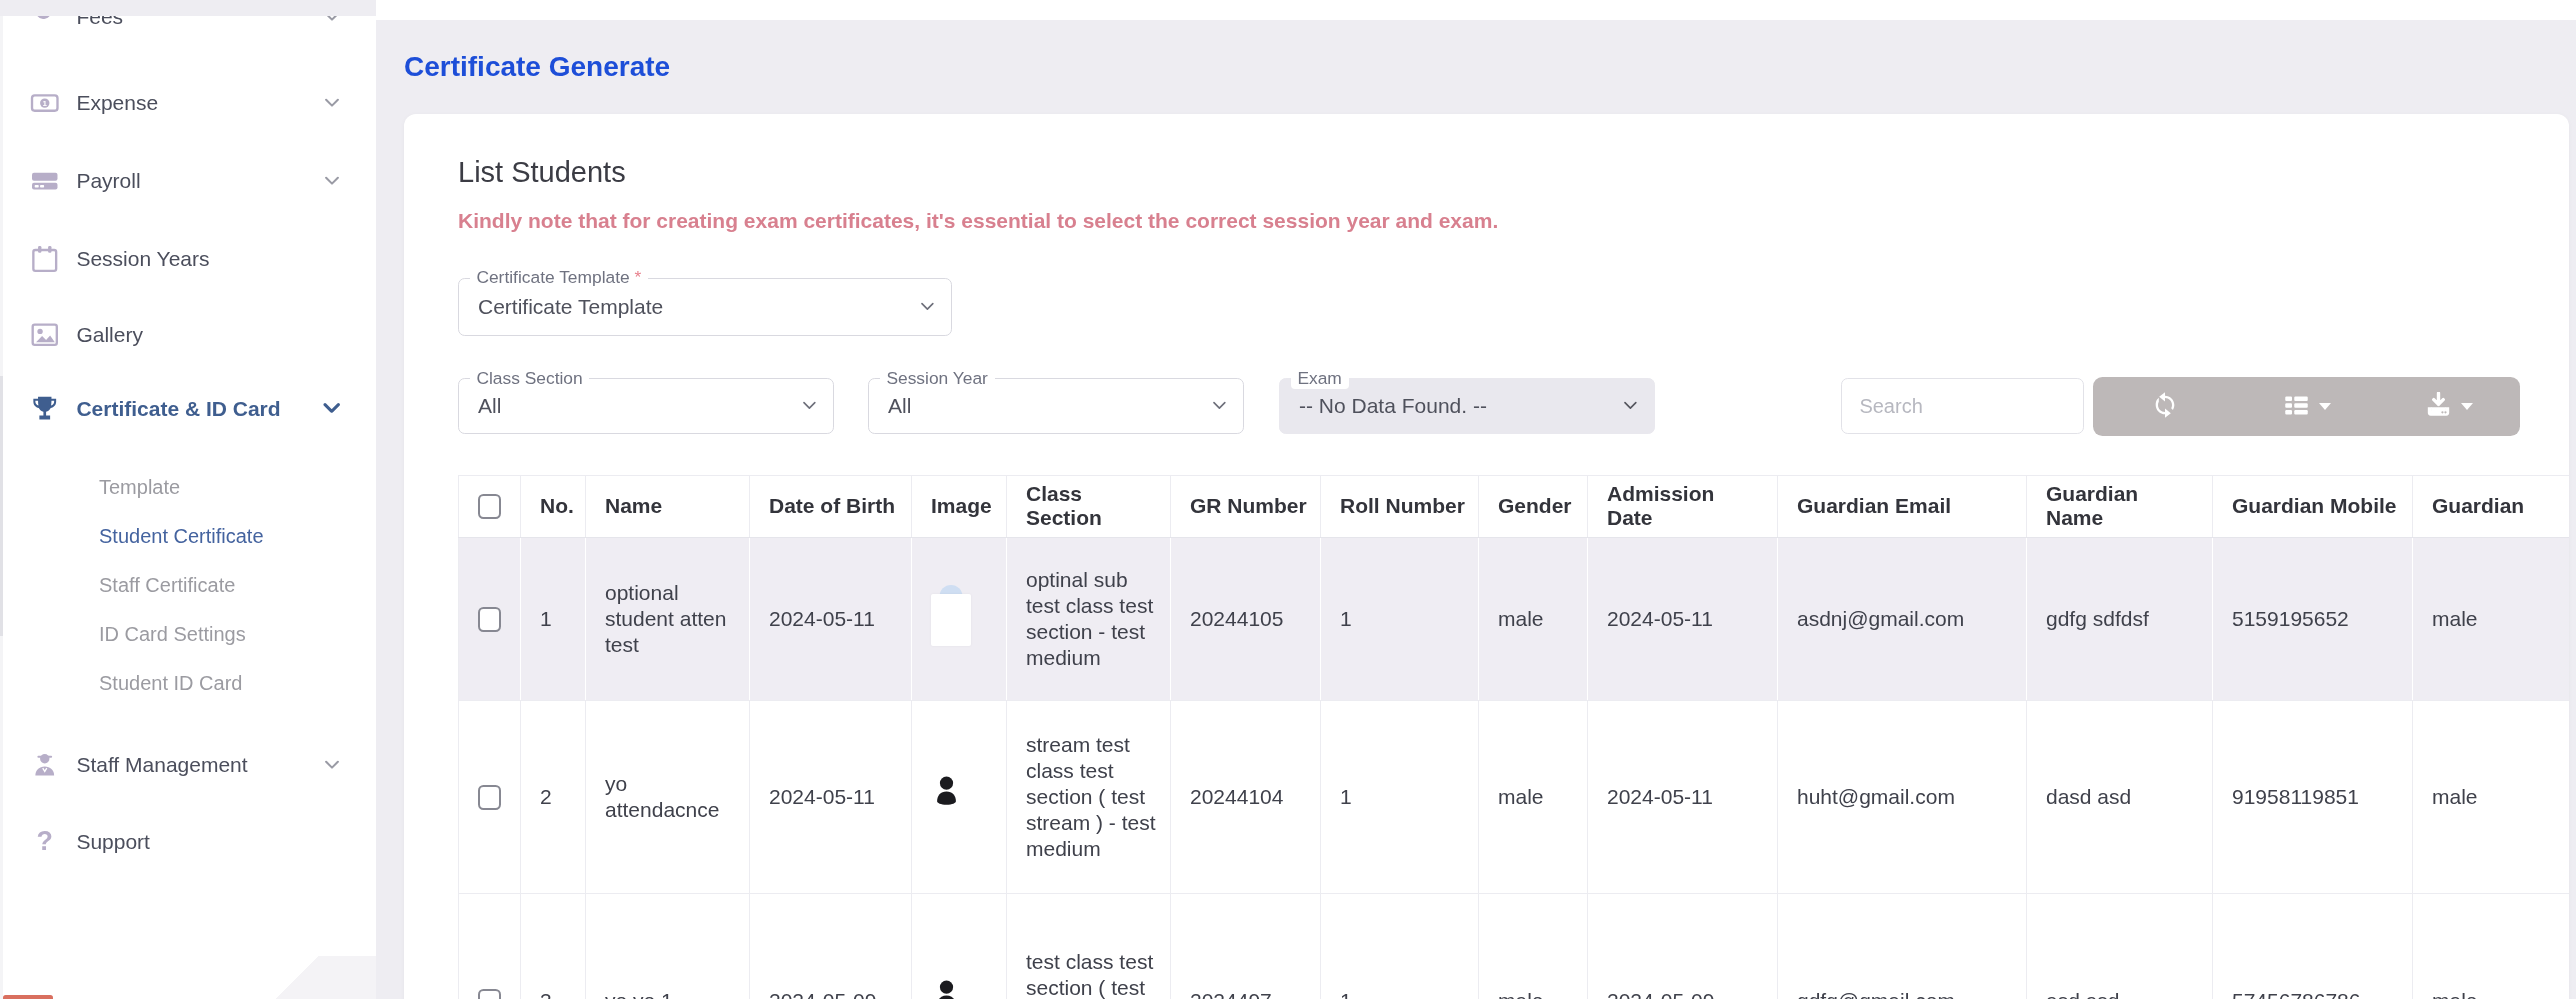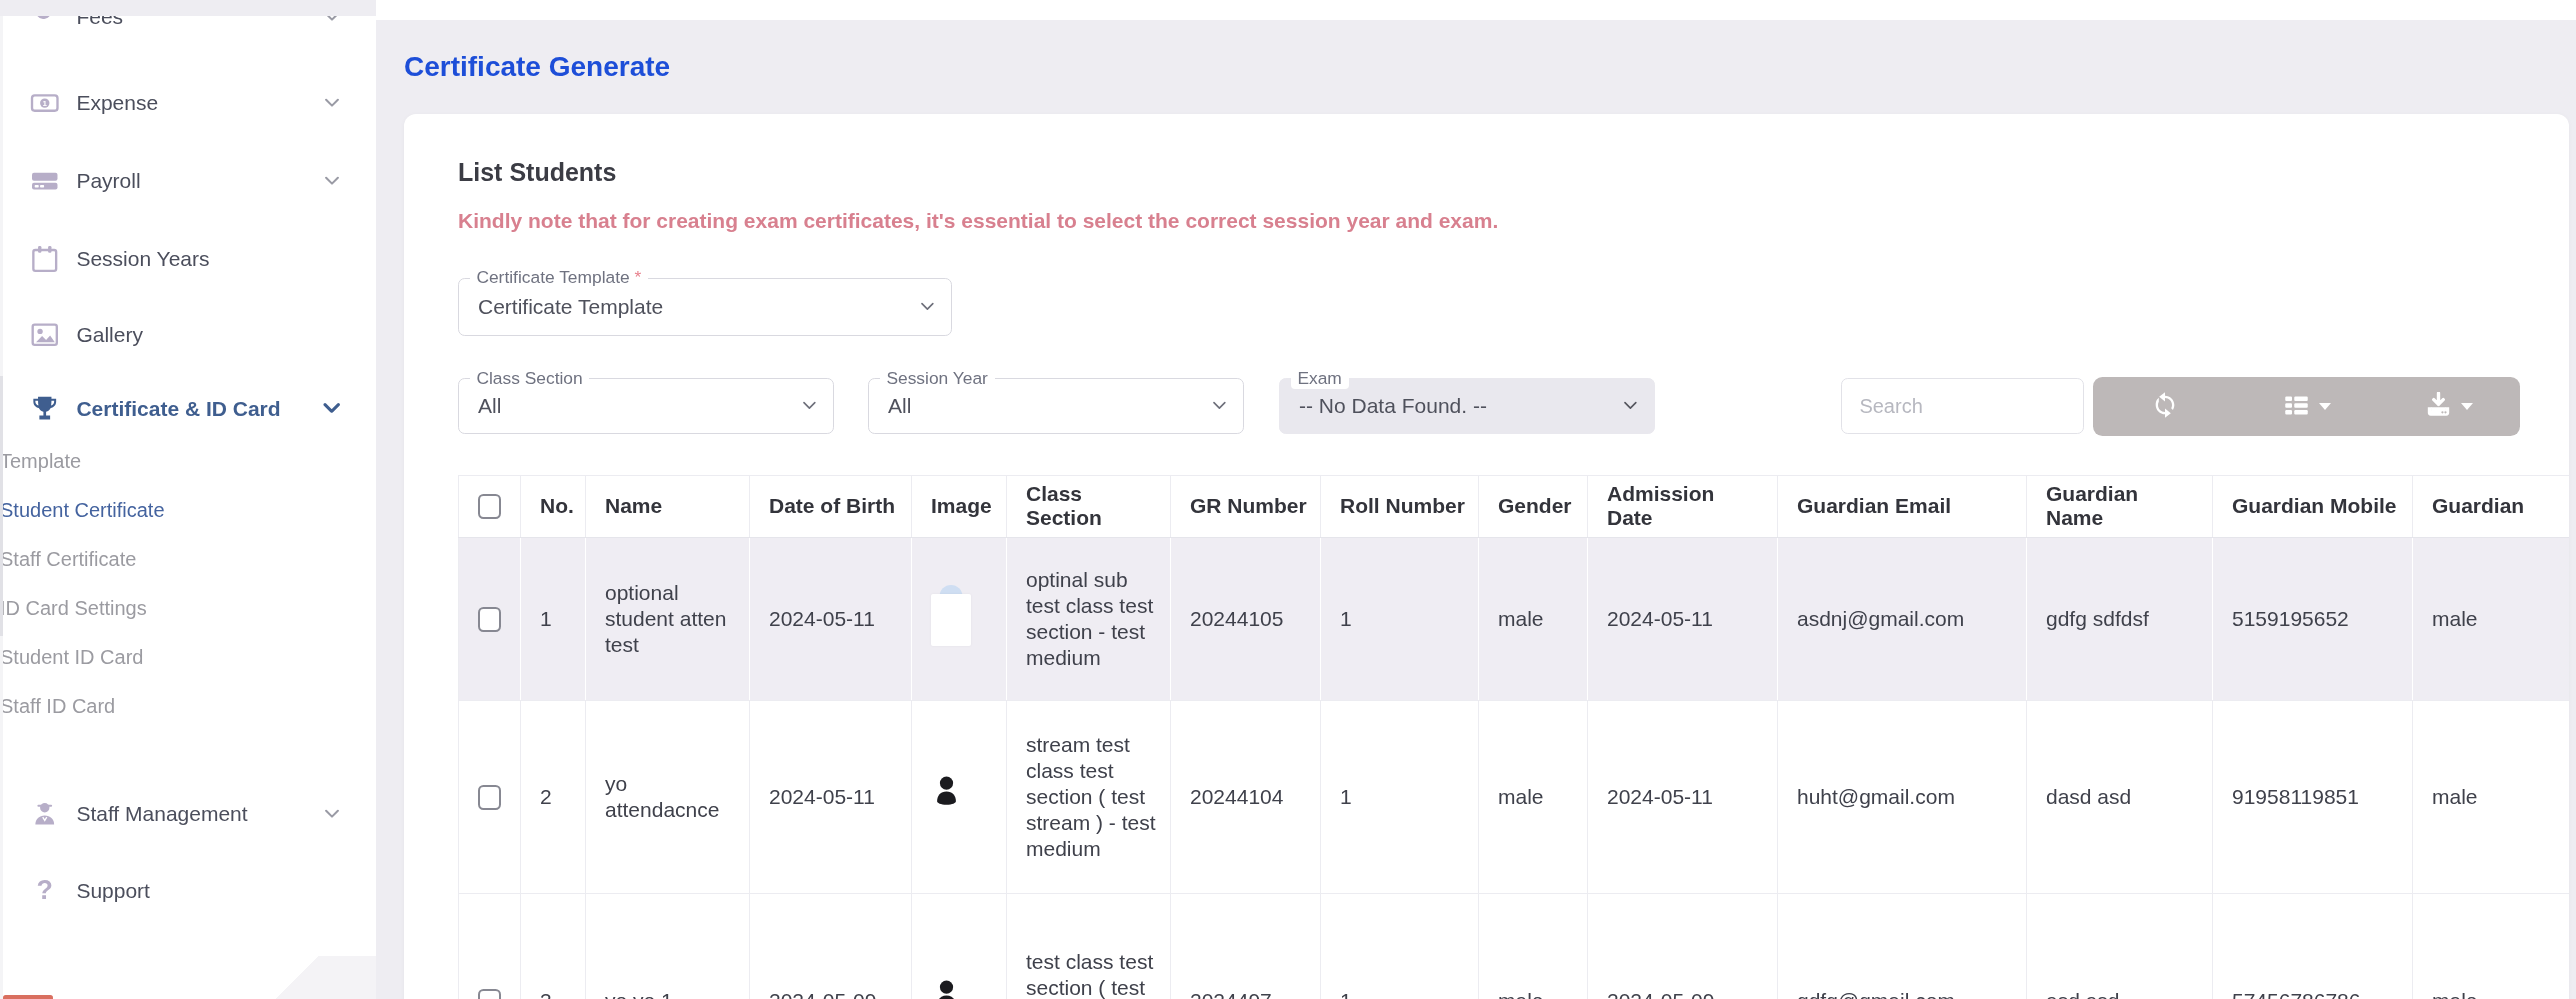--- a/index.html
+++ b/index.html
@@ -16,38 +16,38 @@
   .edge-scroll .thumb { position: absolute; top: 36%; left: 0; width: 3.4px; height: 26%; background: #e1e1e6; }
 
   .nav-item { display: flex; align-items: center; height: 48px; padding-left: 29.5px;
               position: relative; cursor: pointer; }
   .nav-item .nicon { width: 29.5px; height: 29.5px; margin-right: 17.4px; flex: 0 0 29.5px;
               display: flex; align-items: center; justify-content: center; }
   .nav-item .nlabel { font-size: 21px; color: #4b4e5c; }
   .nav-item.active .nlabel { color: #3f5e8f; font-weight: bold; }
   .nav-chevron { position: absolute; right: 36px; top: 50%; transform: translateY(-50%); }
 
-  .submenu-item { display: flex; align-items: flex-start; height: 49px; cursor: pointer; }
+  .submenu-item { display: flex; align-items: flex-end; height: 49px; padding-left: 99px; cursor: pointer; }
   .submenu-item .slabel { font-size: 20px; color: #9b9ba1; }
   .submenu-item.active .slabel { color: #44639f; font-weight: normal; }
 
   .logout-peek { position: absolute; left: 3.4px; bottom: 0; width: 50px; height: 5.4px;
                  background: #d96f5f; border-radius: 2.7px 2.7px 0 0; z-index: 3; }
 
   
   .main { position: absolute; left: 376px; top: 0; right: 0; height: 1000px; background: #eeedf2; }
   .topstrip { height: 20px; background: #ffffff; }
   .title-row { height: 94px; display: flex; align-items: center; padding-left: 28px; }
   .page-title { font-size: 28px; font-weight: bold; color: #1d4ed8; }
 
   .card { margin: 0 6.7px 0 28px; height: 939px; background: #ffffff; border-radius: 12px;
           box-shadow: 0 1.3px 5.4px rgba(40,40,60,0.04); padding: 44px 0 0 54px;
           position: relative; overflow: hidden; }
 
-  .panel-heading { font-size: 25px; font-weight: bold; color: #3b3c44; line-height: 29.5px; }
+  .panel-heading { font-size: 29px; font-weight: normal; color: #3b3c44; line-height: 29.5px; }
   .panel-notice { margin-top: 19px; font-size: 21px; font-weight: bold; color: #d8808f; line-height: 27px; }
 
   
   .sel { position: relative; border: 1.3px solid #d9d9e0; border-radius: 6.7px; background: #fff;
          display: flex; align-items: center; padding: 0 40px 0 19px; cursor: pointer; }
   .sel .lbl { position: absolute; top: -11.4px; left: 10.7px; background: #fff; padding: 0 6.7px;
               font-size: 17.4px; color: #6f7280; line-height: 21.5px; border-radius: 4px; white-space: nowrap; }
   .sel .lbl .req { color: #e8808d; }
   .sel .val { font-size: 21px; color: #4f515c; white-space: nowrap; overflow: hidden; }
   .sel .chev { position: absolute; right: 16px; top: 50%; transform: translateY(-50%); }
@@ -191,23 +191,20 @@
         <span class="slabel">Student Certificate</span>
       </div>
       <div class="submenu-item">
         <span class="slabel">Staff Certificate</span>
       </div>
       <div class="submenu-item">
         <span class="slabel">ID Card Settings</span>
       </div>
       <div class="submenu-item">
         <span class="slabel">Student ID Card</span>
-      </div>
-      <div class="submenu-item">
-        <span class="slabel">Staff ID Card</span>
       </div>
     </div>
 
     <div class="nav-item" style="margin-top:46px">
       <span class="nicon">
         <svg width="29.5" height="29.5" viewBox="0 0 44 44">
             <g fill="#b7aec8">
               <circle cx="22" cy="13" r="7"></circle>
               <rect x="11" y="8.5" width="22" height="3" rx="1.5"></rect>
               <path d="M8 38c0-8.3 6-13.5 14-13.5S36 29.7 36 38z"></path>

